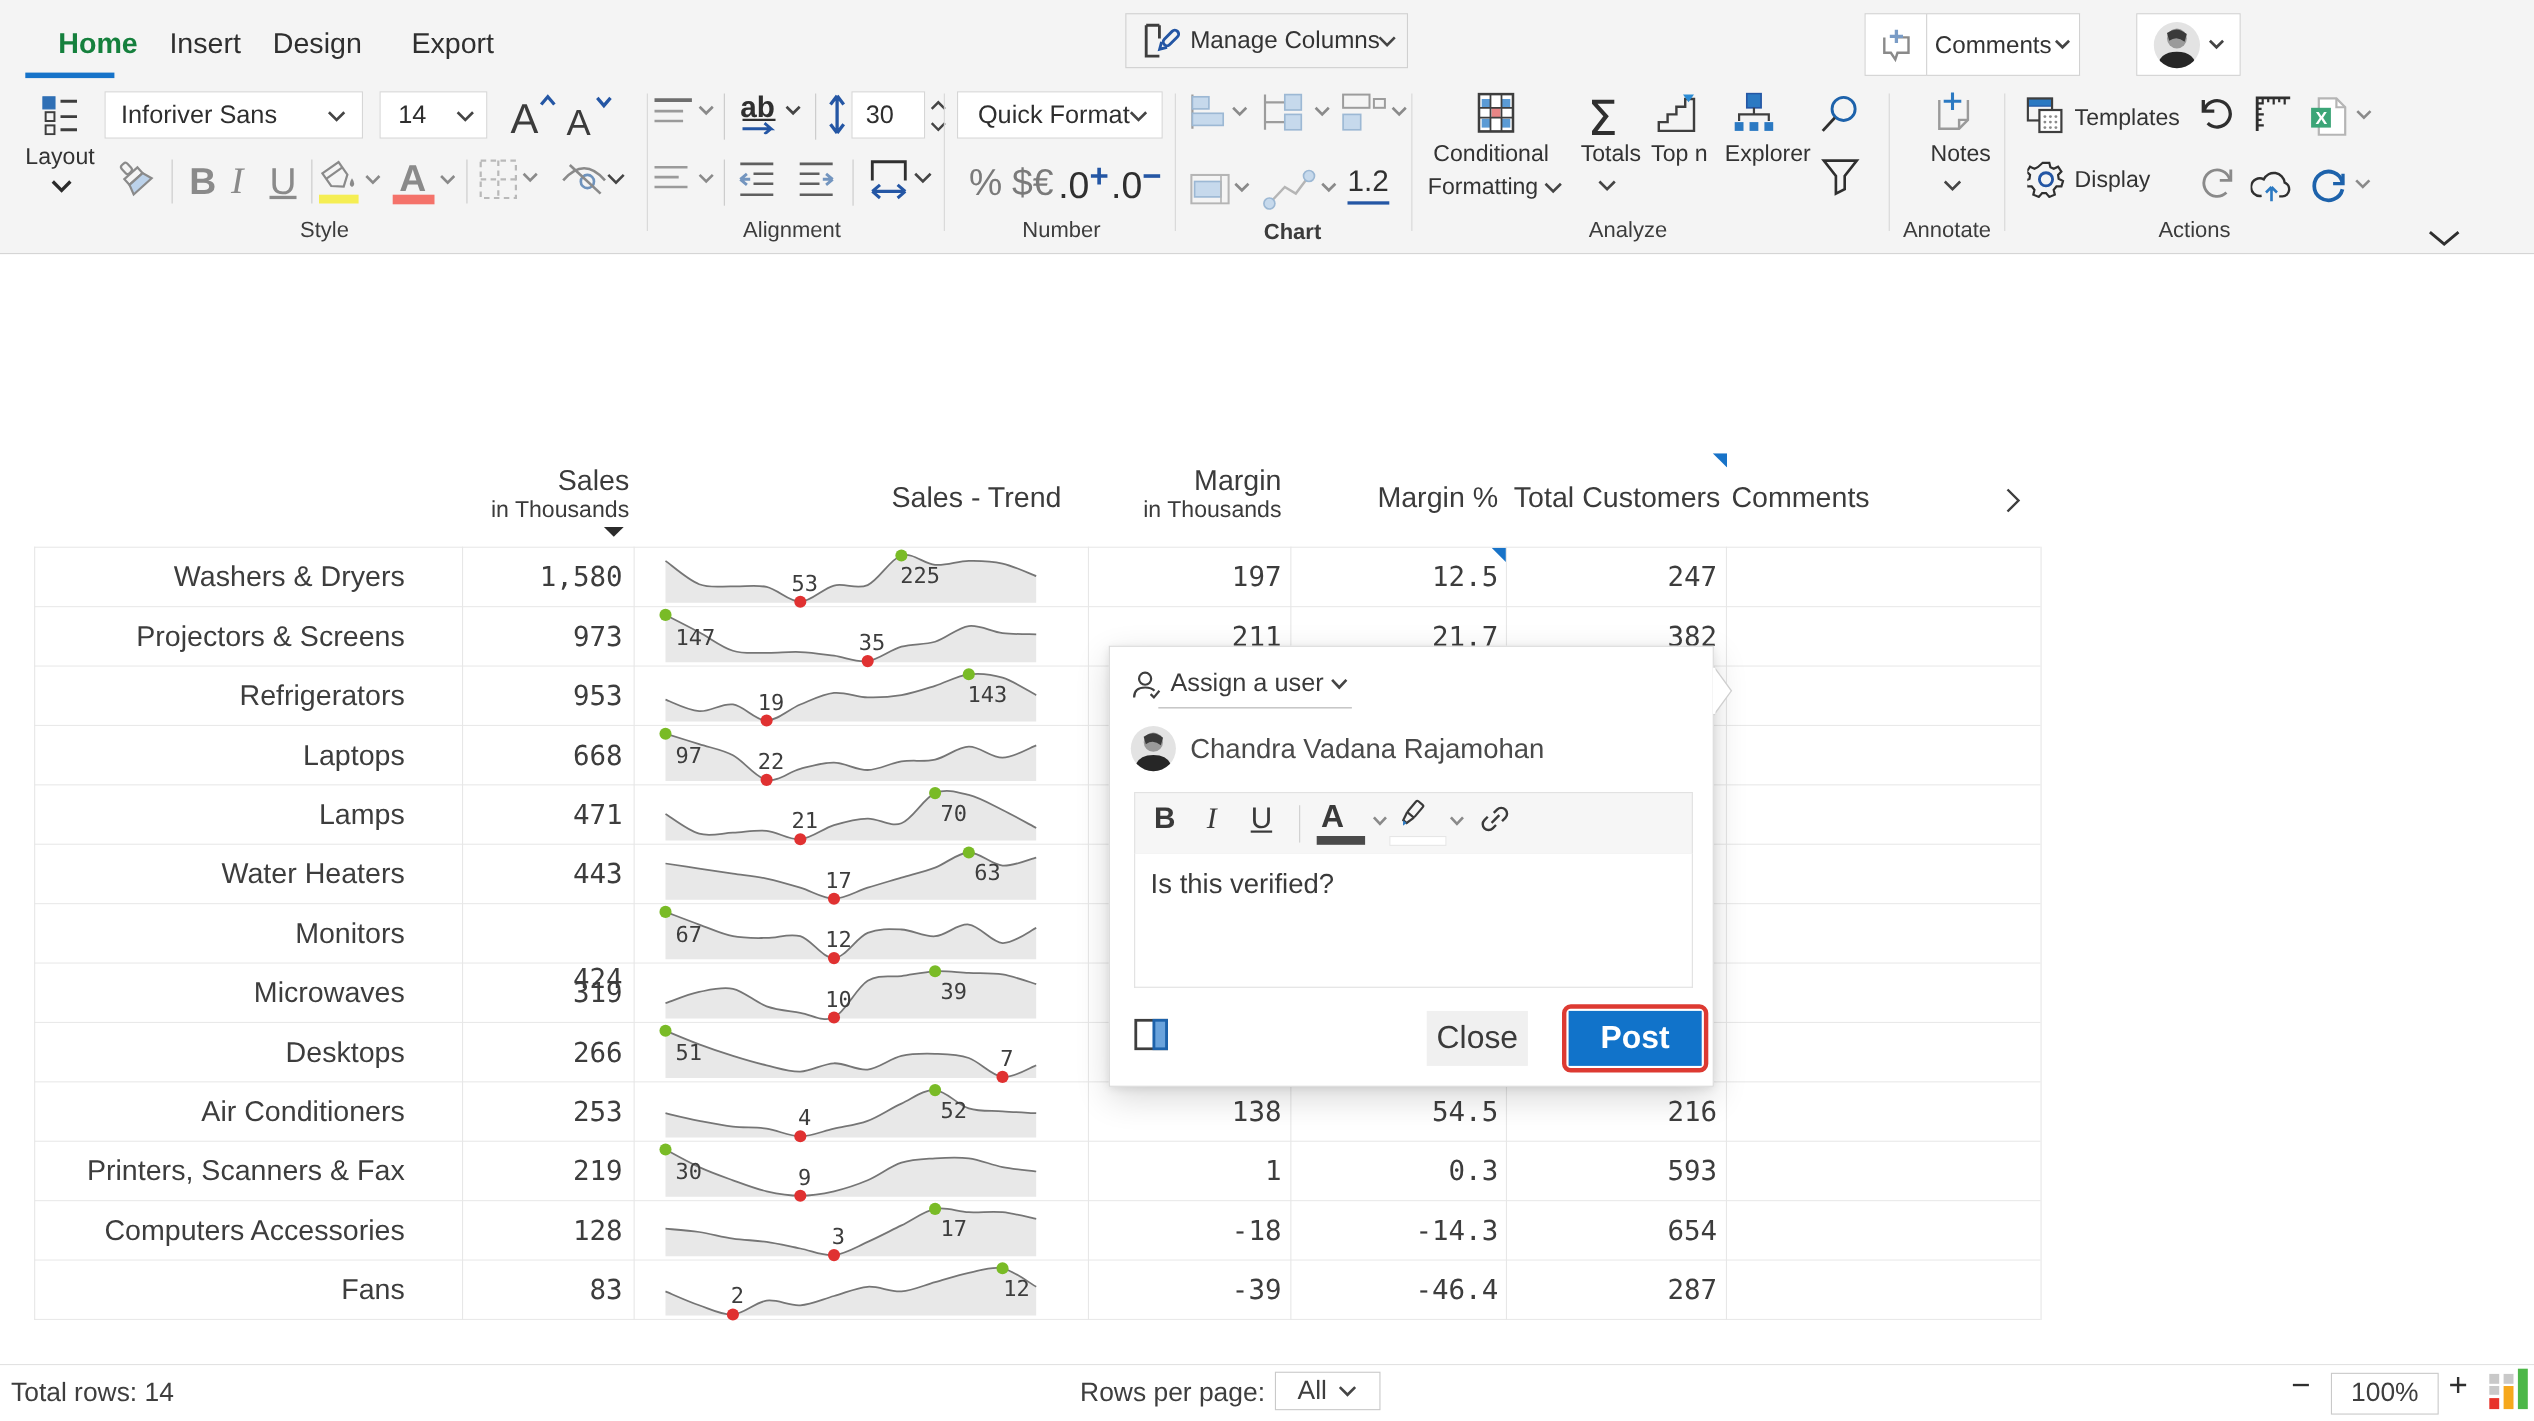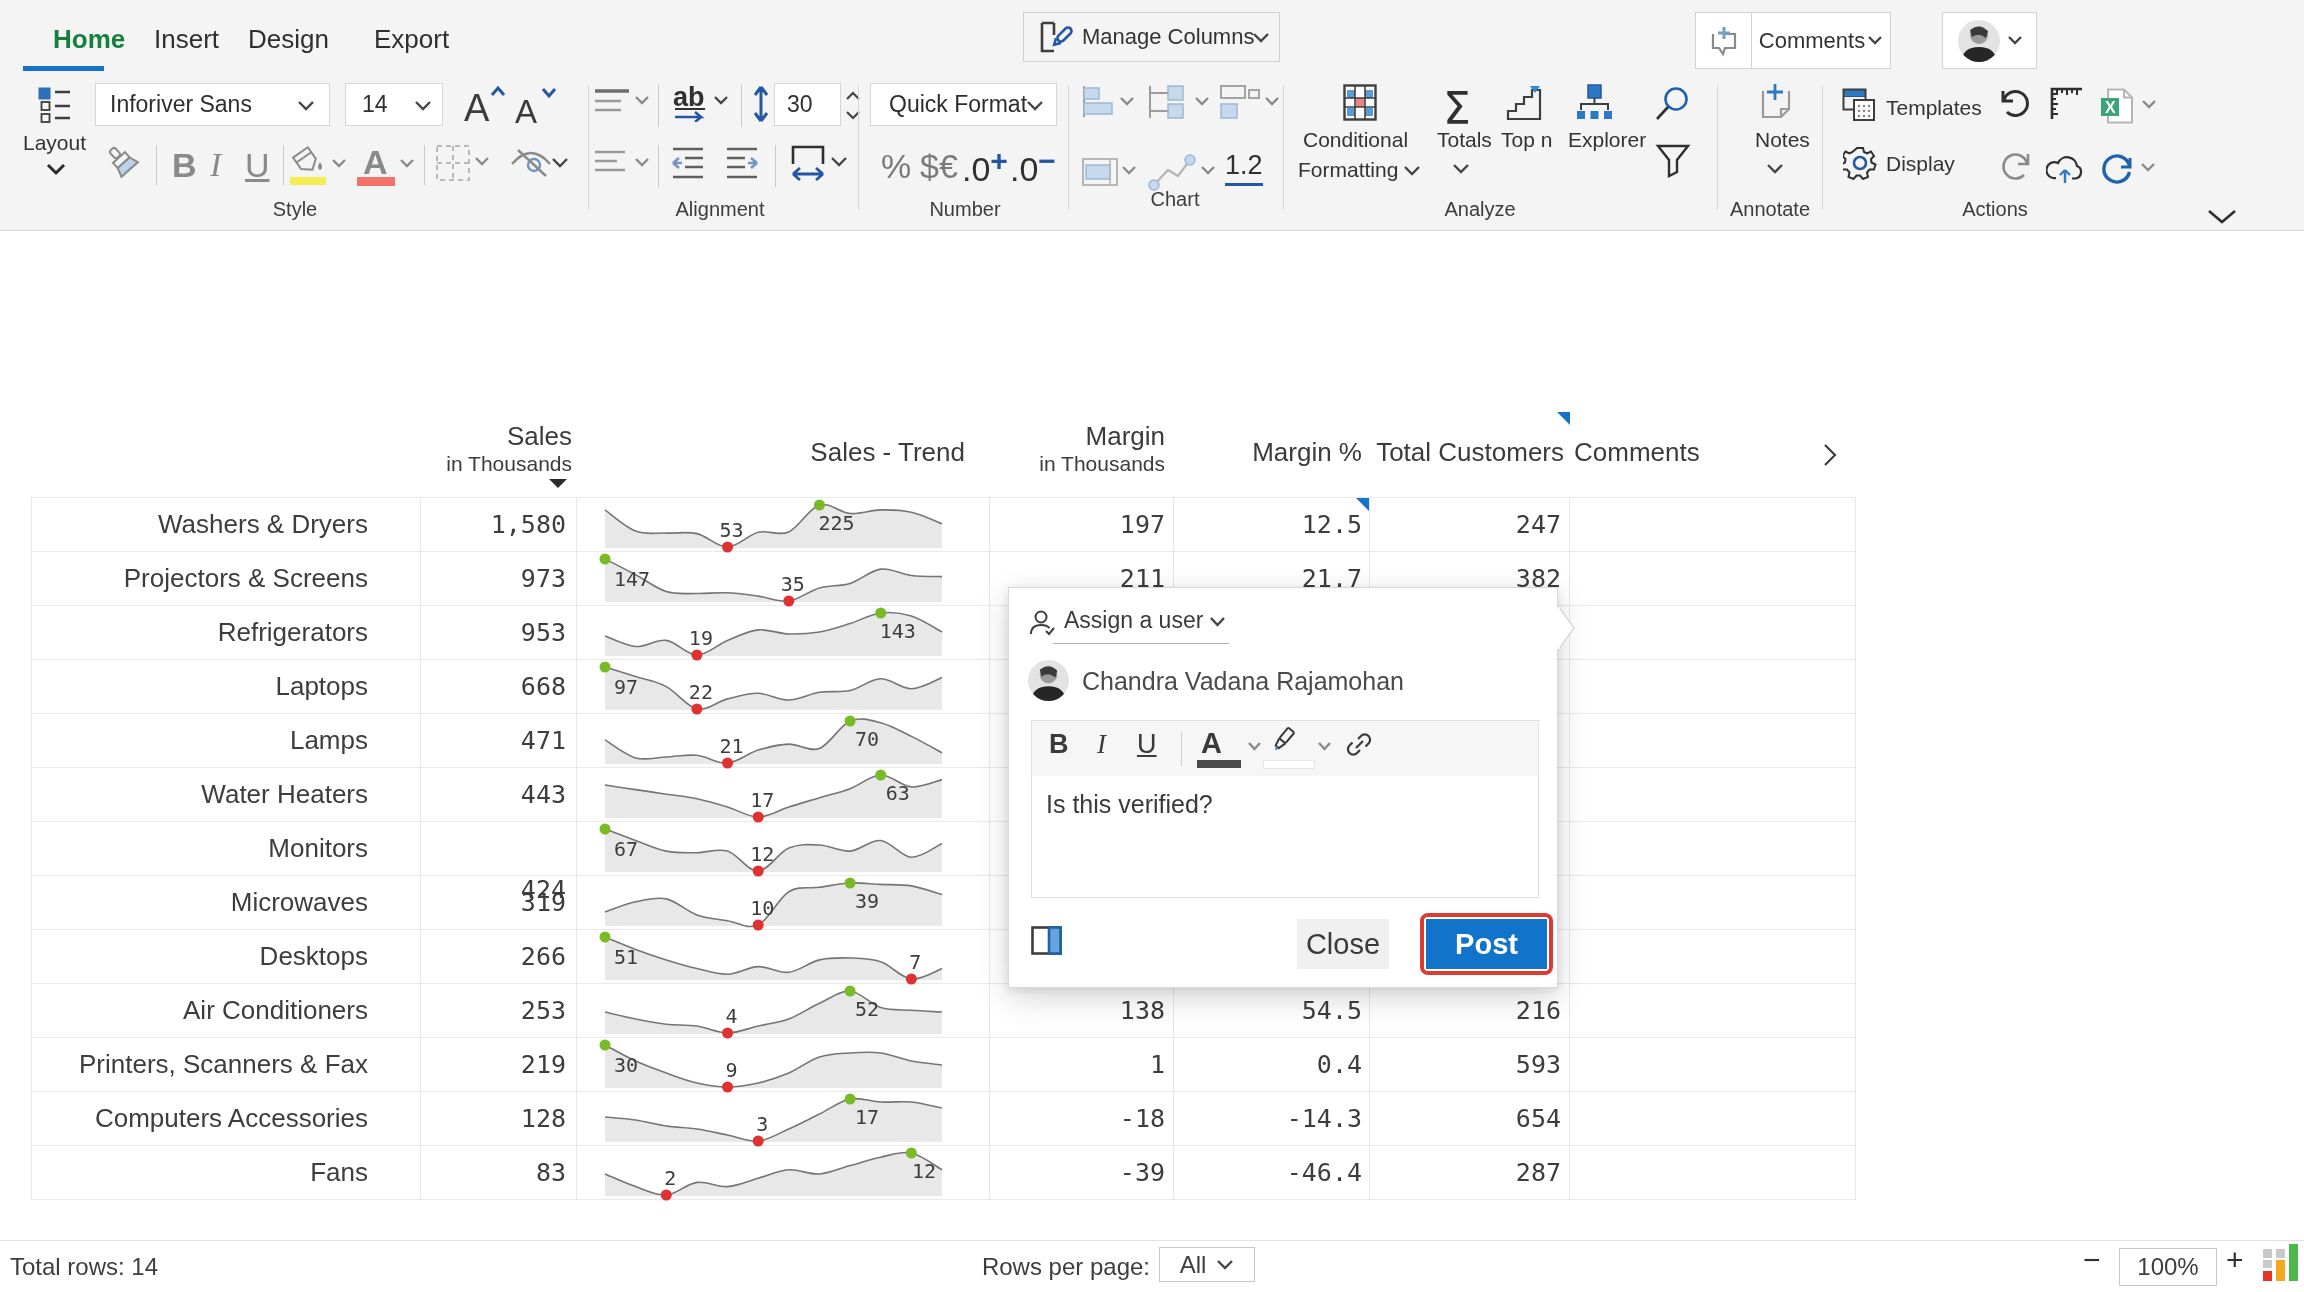--- a/index.html
+++ b/index.html
@@ -339,21 +339,21 @@
       <svg width="50" height="40" viewBox="0 0 50 40">
         <path d="M6 33 L20 18 L30 24 L42 8" stroke="#b5b5b5" stroke-width="2.2" fill="none"></path>
         <circle cx="6" cy="33" r="5" fill="#c6d9ec" stroke="#9cb8d4" stroke-width="1.5"></circle>
         <circle cx="42" cy="8" r="5" fill="#c6d9ec" stroke="#9cb8d4" stroke-width="1.5"></circle>
       </svg>
     </span>
     <svg class="abs" style="left:1200px; top:165px;" width="16" height="11">
         <path class="chev-gray" d="M2 2 L8 8 L14 2"></path>
       </svg>
     <span class="abs" style="left:1225px; top:150px; font-size:27px; color:#2f2f2f; border-bottom:3px solid #2456a4; padding-bottom:2px;">1.2</span>
-    <div class="abs grp-label" style="left:1120px; top:188px; width:110px;">Chart</div>
+    <div class="abs grp-label" style="left:1120px; top:200px; width:110px;font-weight:bold;">Chart</div>
     <div class="abs vdiv" style="left:1283px;"></div>
 
     <span class="abs" style="left:1343px; top:84px;">
       <svg width="34" height="37" viewBox="0 0 34 37">
         <rect x="1.5" y="1.5" width="31" height="34" fill="#fff" stroke="#3e3e3e" stroke-width="2.4"></rect>
         <rect x="4" y="6" width="8" height="8" fill="#5b9bd5"></rect>
           <rect x="22" y="6" width="8" height="8" fill="#5b9bd5"></rect>
         <rect x="13" y="14" width="8" height="9" fill="#e98585"></rect>
         <rect x="4" y="24" width="8" height="8" fill="#5b9bd5"></rect>
           <rect x="22" y="24" width="8" height="8" fill="#5b9bd5"></rect>
@@ -667,21 +667,21 @@
         <path d="M0.0 28.0 C5.1 29.2 20.4 33.0 30.6 35.0 C40.8 37.0 51.1 39.1 61.3 40.3 C71.5 41.4 81.7 40.5 91.9 42.0 C102.1 43.5 112.3 49.0 122.5 49.0 C132.8 49.0 143.0 44.3 153.2 42.0 C163.4 39.7 173.6 38.8 183.8 35.0 C194.0 31.2 204.2 23.9 214.5 19.3 C224.7 14.6 234.9 6.3 245.1 7.0 C255.3 7.7 265.5 20.4 275.7 23.6 C285.9 26.8 296.2 25.5 306.4 26.3 C316.6 27.0 331.9 27.7 337.0 28.0 L337 50 L0 50 Z" fill="#e8e8e8"></path>
         <path d="M0.0 28.0 C5.1 29.2 20.4 33.0 30.6 35.0 C40.8 37.0 51.1 39.1 61.3 40.3 C71.5 41.4 81.7 40.5 91.9 42.0 C102.1 43.5 112.3 49.0 122.5 49.0 C132.8 49.0 143.0 44.3 153.2 42.0 C163.4 39.7 173.6 38.8 183.8 35.0 C194.0 31.2 204.2 23.9 214.5 19.3 C224.7 14.6 234.9 6.3 245.1 7.0 C255.3 7.7 265.5 20.4 275.7 23.6 C285.9 26.8 296.2 25.5 306.4 26.3 C316.6 27.0 331.9 27.7 337.0 28.0" fill="none" stroke="#757575" stroke-width="1.6"></path>
         <circle cx="245.0909090909091" cy="7" r="5.5" fill="#79bb26"></circle>
         <circle cx="122.54545454545455" cy="49" r="5.5" fill="#e03131"></circle>
         <text class="spark-label" text-anchor="middle" x="126.54545454545455" y="39">4</text>
         <text class="spark-label" text-anchor="middle" x="262.0909090909091" y="32">52</text>
       </svg>
       <div class="cell cat" style="left: 31px; top: 1037px; width: 389px; padding-right: 52px;">Printers, Scanners &amp; Fax</div>
       <div class="cell num" style="left: 420px; top: 1037px; width: 156px; padding-right: 10px;">219</div>
       <div class="cell num" style="left: 989px; top: 1037px; width: 184px; padding-right: 8px;">1</div>
-      <div class="cell num" style="left: 1173px; top: 1037px; width: 196px; padding-right: 7px;">0.4</div>
+      <div class="cell num" style="left: 1173px; top: 1037px; width: 196px; padding-right: 7px;">0.3</div>
       <div class="cell num" style="left: 1369px; top: 1037px; width: 200px; padding-right: 8px;">593</div>
       <svg width="337" height="50" class="abs" style="left: 605px; top: 1038px; overflow: visible;">
         <path d="M0.0 7.0 C5.1 9.7 20.4 18.3 30.6 23.0 C40.8 27.7 51.1 31.3 61.3 35.0 C71.5 38.7 81.7 42.7 91.9 45.0 C102.1 47.3 112.3 49.0 122.5 49.0 C132.8 49.0 143.0 47.3 153.2 45.0 C163.4 42.7 173.6 39.3 183.8 35.0 C194.0 30.7 204.2 22.3 214.5 19.0 C224.7 15.7 234.9 15.7 245.1 15.0 C255.3 14.3 265.5 13.7 275.7 15.0 C285.9 16.3 296.2 21.0 306.4 23.0 C316.6 25.0 331.9 26.3 337.0 27.0 L337 50 L0 50 Z" fill="#e8e8e8"></path>
         <path d="M0.0 7.0 C5.1 9.7 20.4 18.3 30.6 23.0 C40.8 27.7 51.1 31.3 61.3 35.0 C71.5 38.7 81.7 42.7 91.9 45.0 C102.1 47.3 112.3 49.0 122.5 49.0 C132.8 49.0 143.0 47.3 153.2 45.0 C163.4 42.7 173.6 39.3 183.8 35.0 C194.0 30.7 204.2 22.3 214.5 19.0 C224.7 15.7 234.9 15.7 245.1 15.0 C255.3 14.3 265.5 13.7 275.7 15.0 C285.9 16.3 296.2 21.0 306.4 23.0 C316.6 25.0 331.9 26.3 337.0 27.0" fill="none" stroke="#757575" stroke-width="1.6"></path>
         <circle cx="0" cy="7" r="5.5" fill="#79bb26"></circle>
         <circle cx="122.54545454545455" cy="49" r="5.5" fill="#e03131"></circle>
         <text class="spark-label" text-anchor="middle" x="126.54545454545455" y="39">9</text>
         <text class="spark-label" text-anchor="start" x="9" y="34">30</text>
       </svg>
       <div class="cell cat" style="left: 31px; top: 1091px; width: 389px; padding-right: 52px;">Computers Accessories</div>

